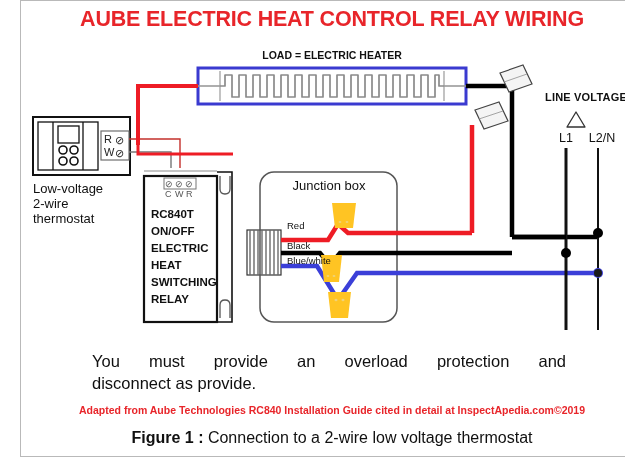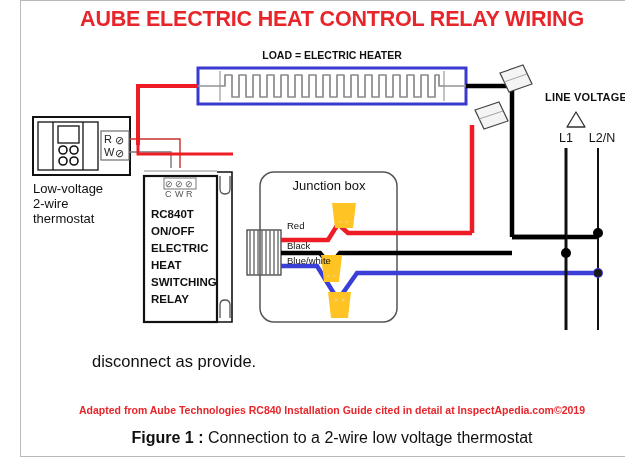--- a/index.html
+++ b/index.html
@@ -294,17 +294,18 @@
 
     <text class="credit-text" x="312" y="414" text-anchor="middle">Adapted from Aube Technologies RC840 Installation Guide cited in detail at InspectApedia.com©2019</text>
 
     <text x="312" y="443" text-anchor="middle">
       <tspan class="figcap-bold">Figure 1 :</tspan><tspan class="figcap-reg"> Connection to a 2-wire low voltage thermostat</tspan>
     </text>
 
   </svg>
 
   <div class="note-block">
+    <div style="text-align:justify; text-align-last:justify;">You must provide an overload protection and</div>
     <div class="lastline">disconnect as provide.</div>
   </div>
 
   <div class="border-frame"></div>
 </div>
 
 </body></html>

